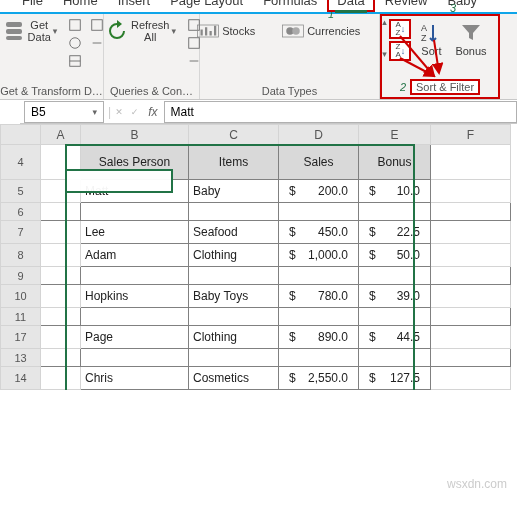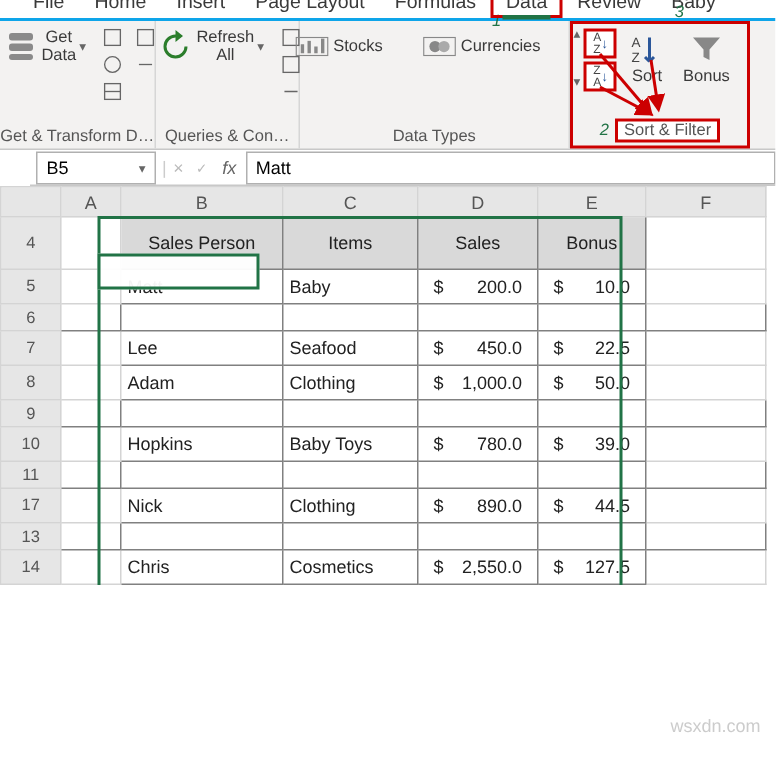--- a/index.html
+++ b/index.html
@@ -356,21 +356,21 @@
           <td></td>
           <td></td>
           <td></td>
           <td></td>
           <td></td>
           <td></td>
         </tr>
     <tr>
           <th class="rowh">17</th>
           <td></td>
-      <td class="dl">Nick</td>
+      <td class="dl">Page</td>
       <td class="dl">Clothing</td>
       <td class="dr">
             <div class="money">
               <span>$</span>
               <span>890.0</span>
             </div>
           </td>
       <td class="dr">
             <div class="money">
               <span>$</span>

